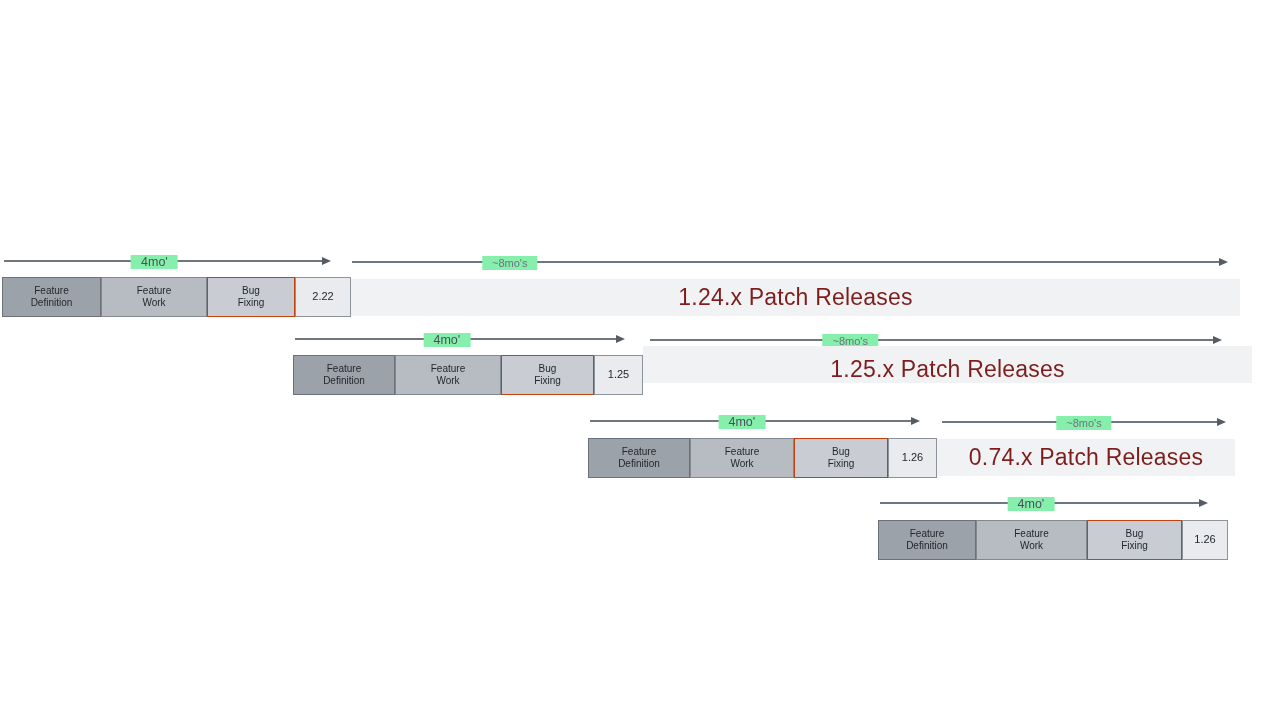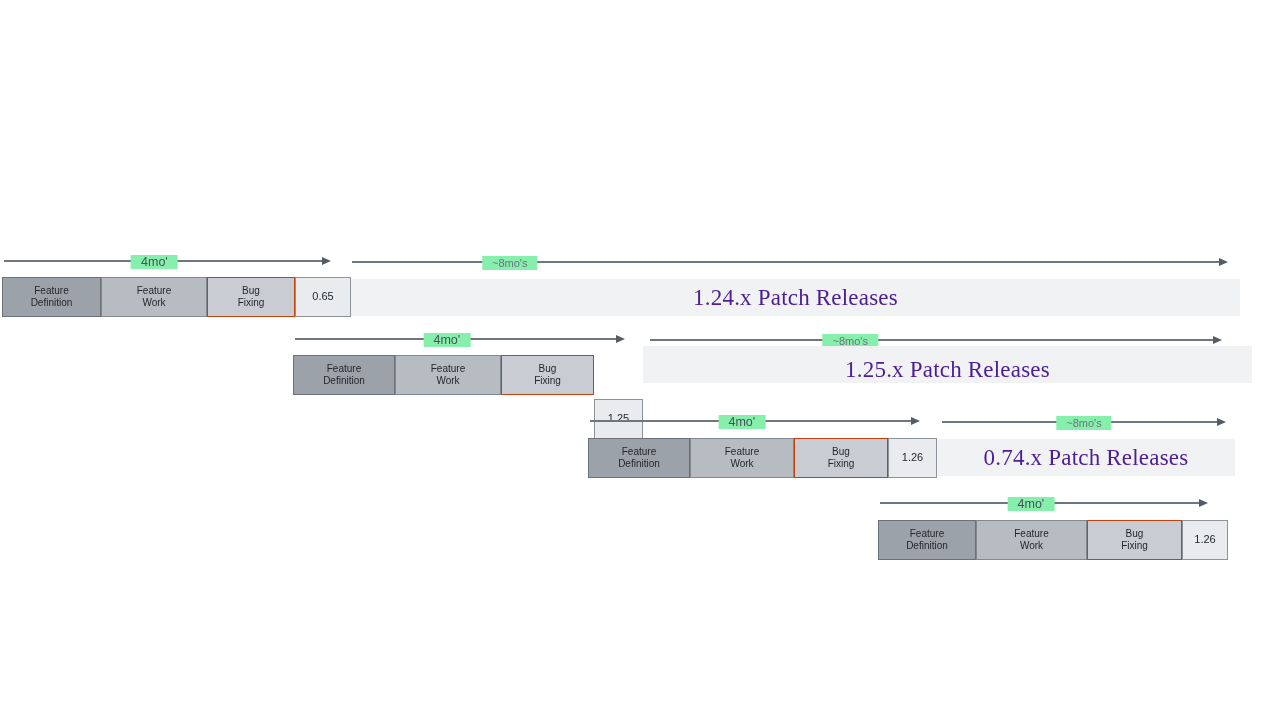--- a/index.html
+++ b/index.html
@@ -20,22 +20,22 @@
   .pbox{position:absolute;height:40px;box-sizing:border-box;display:flex;align-items:center;
     justify-content:center;text-align:center;font-size:10px;line-height:1.22;color:#23282d;}
   .fd{background:var(--feature-definition-fill,#9ba2aa);border:1px solid #6b7178;}
   .fw{background:var(--feature-work-fill,#b7bcc3);border:1px solid #82888f;}
   .bf{background:var(--bug-fixing-fill,#c9cdd3);border:1px solid #c2410c;}
   .ver{background:var(--version-box-fill,#e9ebee);border:1px solid #8d939a;font-size:11px;}
   .pbox span{display:block;}
 
   
   .patchbar{position:absolute;height:37px;background:var(--patch-bar-fill,#f1f2f4);
-    display:flex;align-items:center;justify-content:center;font-size:23px;color:#4c1d95;
-    letter-spacing:0.2px;font-family:Liberation Serif, serif;}
+    display:flex;align-items:center;justify-content:center;font-size:23px;color:#7f1d1d;
+    letter-spacing:0.2px;}
 </style>
 </head>
 <body>
 
 <div class="stage">
 
   <div>
     <div class="arrow" style="left:4px;top:254px;width:327px;">
       <span class="alabel dev-label" style="left:46%;">4mo'</span>
     </div>
@@ -54,21 +54,21 @@
           <span>Work</span>
         </div>
     </div>
     <div class="pbox bf" style="left:207px;top:277px;width:88px;">
       <div>
           <span>Bug</span>
           <span>Fixing</span>
         </div>
     </div>
     <div class="pbox ver" style="left:295px;top:277px;width:56px;">
-      <span>0.65</span>
+      <span>2.22</span>
     </div>
     <div class="patchbar" style="left:351px;top:279px;width:889px;">
       <span>1.24.x Patch Releases</span>
     </div>
   </div>
 
   <div>
     <div class="arrow" style="left:295px;top:332px;width:330px;">
       <span class="alabel dev-label" style="left:46%;">4mo'</span>
     </div>
@@ -86,21 +86,21 @@
           <span>Feature</span>
           <span>Work</span>
         </div>
     </div>
     <div class="pbox bf" style="left:501px;top:355px;width:93px;">
       <div>
           <span>Bug</span>
           <span>Fixing</span>
         </div>
     </div>
-    <div class="pbox ver" style="left:594px;top:355px;width:49px;margin-top:44px;">
+    <div class="pbox ver" style="left:594px;top:355px;width:49px;">
       <span>1.25</span>
     </div>
     <div class="patchbar" style="left:643px;top:346px;width:609px;align-items:flex-end;">
       <span>1.25.x Patch Releases</span>
     </div>
   </div>
 
   <div>
     <div class="arrow" style="left:590px;top:414px;width:330px;">
       <span class="alabel dev-label" style="left:46%;">4mo'</span>

